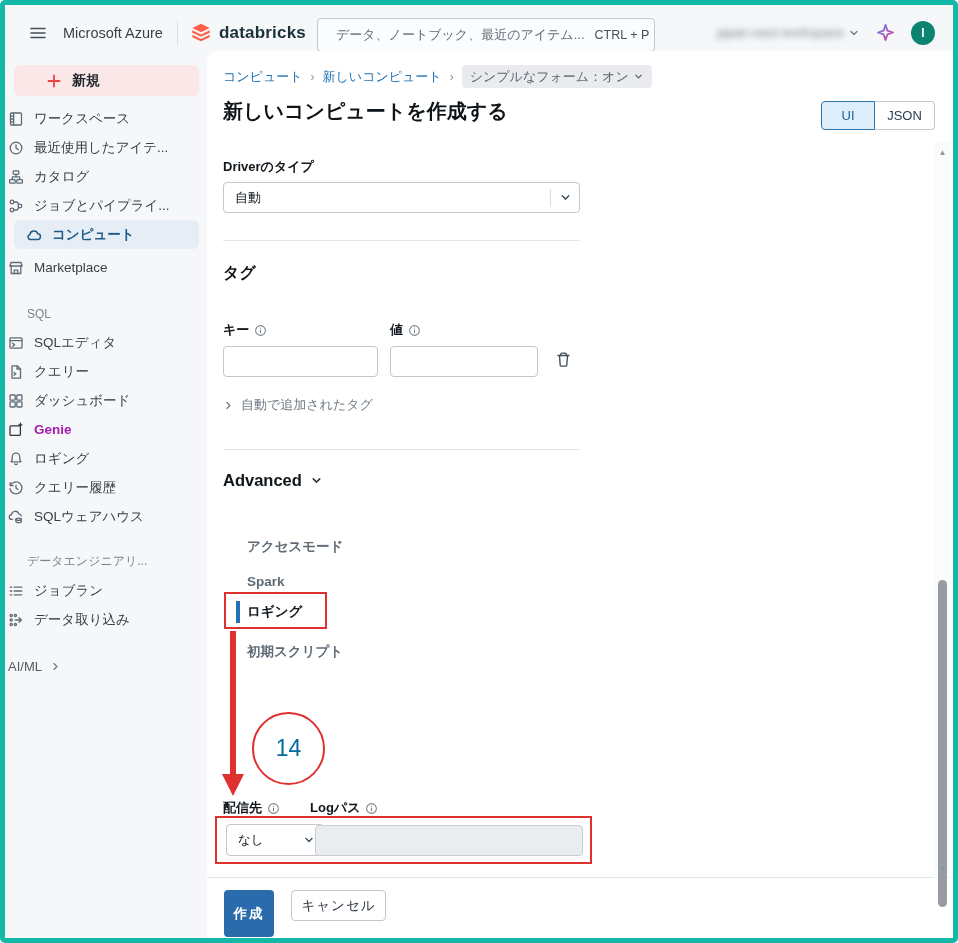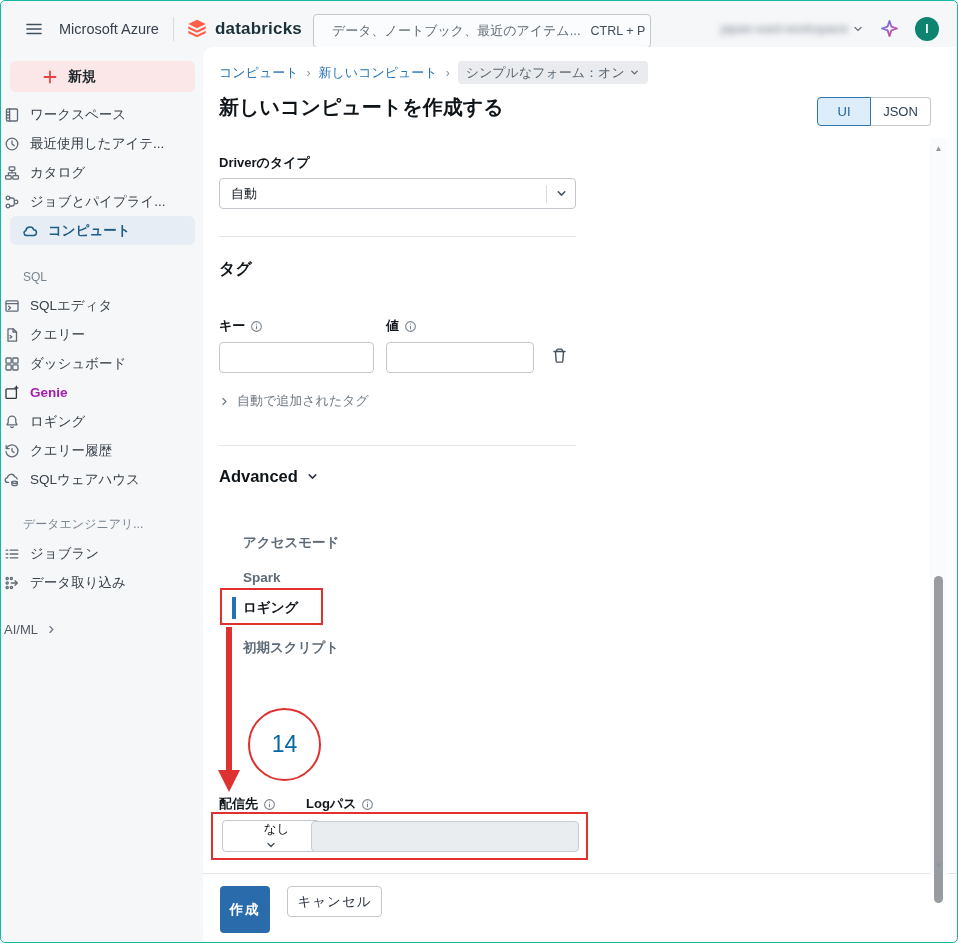--- a/index.html
+++ b/index.html
@@ -1,19 +1,19 @@
 <!DOCTYPE html>
 <html><head>
 <meta charset="utf-8">
 <style>
   * { margin:0; padding:0; box-sizing:border-box; }
   html,body { width:958px; height:943px; }
   body { font-family:"Liberation Sans","DejaVu Sans",sans-serif; background:#fff; }
   .frame { position:relative; width:958px; height:943px; background:#f6f7f9;
-           border:1px solid #14b8a6; border-radius:5px; overflow:hidden; }
+           border:5px solid #14b8a6; border-radius:5px; overflow:hidden; }
 
   
   .topbar { position:absolute; left:0; top:0; right:0; height:55px; display:flex; align-items:center; }
   .hamburger { margin-left:24px; cursor:pointer; display:flex; }
   .azure-label { margin-left:16px; font-size:14.5px; color:#39424c; }
   .tb-divider { width:1px; height:24px; background:#d8dbdf; margin:0 12px 0 14px; }
   .brand { display:flex; align-items:center; gap:7px; }
   .brand-text { font-size:17px; font-weight:bold; color:#1b3139; letter-spacing:.2px; }
   .searchbox { position:absolute; left:312px; top:13px; width:338px; height:30px;
                background:#fbfcfd; border:1px solid #c2c7cc; border-radius:4px;
@@ -85,21 +85,21 @@
   .div2 { left:16px; top:398px; width:357px; }
   .advanced { left:16px; top:420px; display:flex; align-items:center; gap:8px; cursor:pointer; }
   .advanced .lbl { font-size:16.5px; font-weight:bold; color:#0e1418; }
 
   .vtab { position:absolute; left:40px; font-size:13.5px; font-weight:bold; color:#5f6b76; cursor:pointer; }
   .vtab.active { color:#11171c; }
   .tab-bar { position:absolute; left:29px; top:550px; width:3.5px; height:22px; background:#2272b4; }
 
   .dest-label { left:16px; top:748px; }
   .logpath-label { left:103px; top:748px; }
-  .dest-select { left:19px; top:773px; width:98px; height:32px;flex-direction:column; }
+  .dest-select { left:19px; top:773px; width:98px; height:32px; }
   .dest-select .val { font-size:12.5px; }
   .logpath-input { left:108px; top:774px; width:268px; height:31px; background:#e9edf0; border-color:#c9cdd2; }
 
   
   .red-box { position:absolute; border:2px solid #e03131; background:transparent; pointer-events:none; }
   .ann-box1 { left:17px; top:541px; width:103px; height:37px; }
   .ann-box2 { left:8px; top:765px; width:377px; height:48px; }
   .ann-arrow-line { position:absolute; left:23px; top:580px; width:6px; height:144px; background:#e03131; pointer-events:none; }
   .ann-arrow-head { position:absolute; left:15px; top:723px; width:0; height:0; pointer-events:none;
                     border-left:11px solid transparent; border-right:11px solid transparent; border-top:22px solid #e03131; }
@@ -216,20 +216,28 @@
           <path d="M5.8 4h2.4a2 2 0 0 1 2 2v.4M5.8 12h2.4a2 2 0 0 0 2-2v-.4"></path>
         </svg>
       <span class="lbl">ジョブとパイプライ...</span>
     </div>
     <div class="nav-row active">
       <svg class="icon16" viewBox="0 0 16 16" fill="none" stroke="#1c5c87" stroke-width="1.5" stroke-linecap="round" stroke-linejoin="round">
           <path d="M4.8 12.5h6.6a2.9 2.9 0 0 0 .3-5.8 4 4 0 0 0-7.8.9 2.5 2.5 0 0 0 .9 4.9z"></path>
         </svg>
       <span class="lbl">コンピュート</span>
     </div>
+    <div class="nav-row" style="margin-top:4px;">
+      <svg class="icon16" viewBox="0 0 16 16" fill="none" stroke="#5f6b76" stroke-width="1.3" stroke-linecap="round" stroke-linejoin="round">
+          <path d="M3 2.5h10l1.2 3.5H1.8z"></path>
+          <path d="M3.2 6v7.5h9.6V6"></path>
+          <path d="M6.3 13.5v-3.4h3.4v3.4"></path>
+        </svg>
+      <span class="lbl">Marketplace</span>
+    </div>
 
     <div class="nav-header first">SQL</div>
     <div class="nav-row">
       <svg class="icon16" viewBox="0 0 16 16" fill="none" stroke="#5f6b76" stroke-width="1.3" stroke-linecap="round" stroke-linejoin="round">
           <rect x="2" y="2.8" width="12" height="10.4" rx="1"></rect>
           <path d="M2 5.6h12"></path>
           <path d="m4.6 8.2 2 1.6-2 1.6"></path>
         </svg>
       <span class="lbl">SQLエディタ</span>
     </div>

